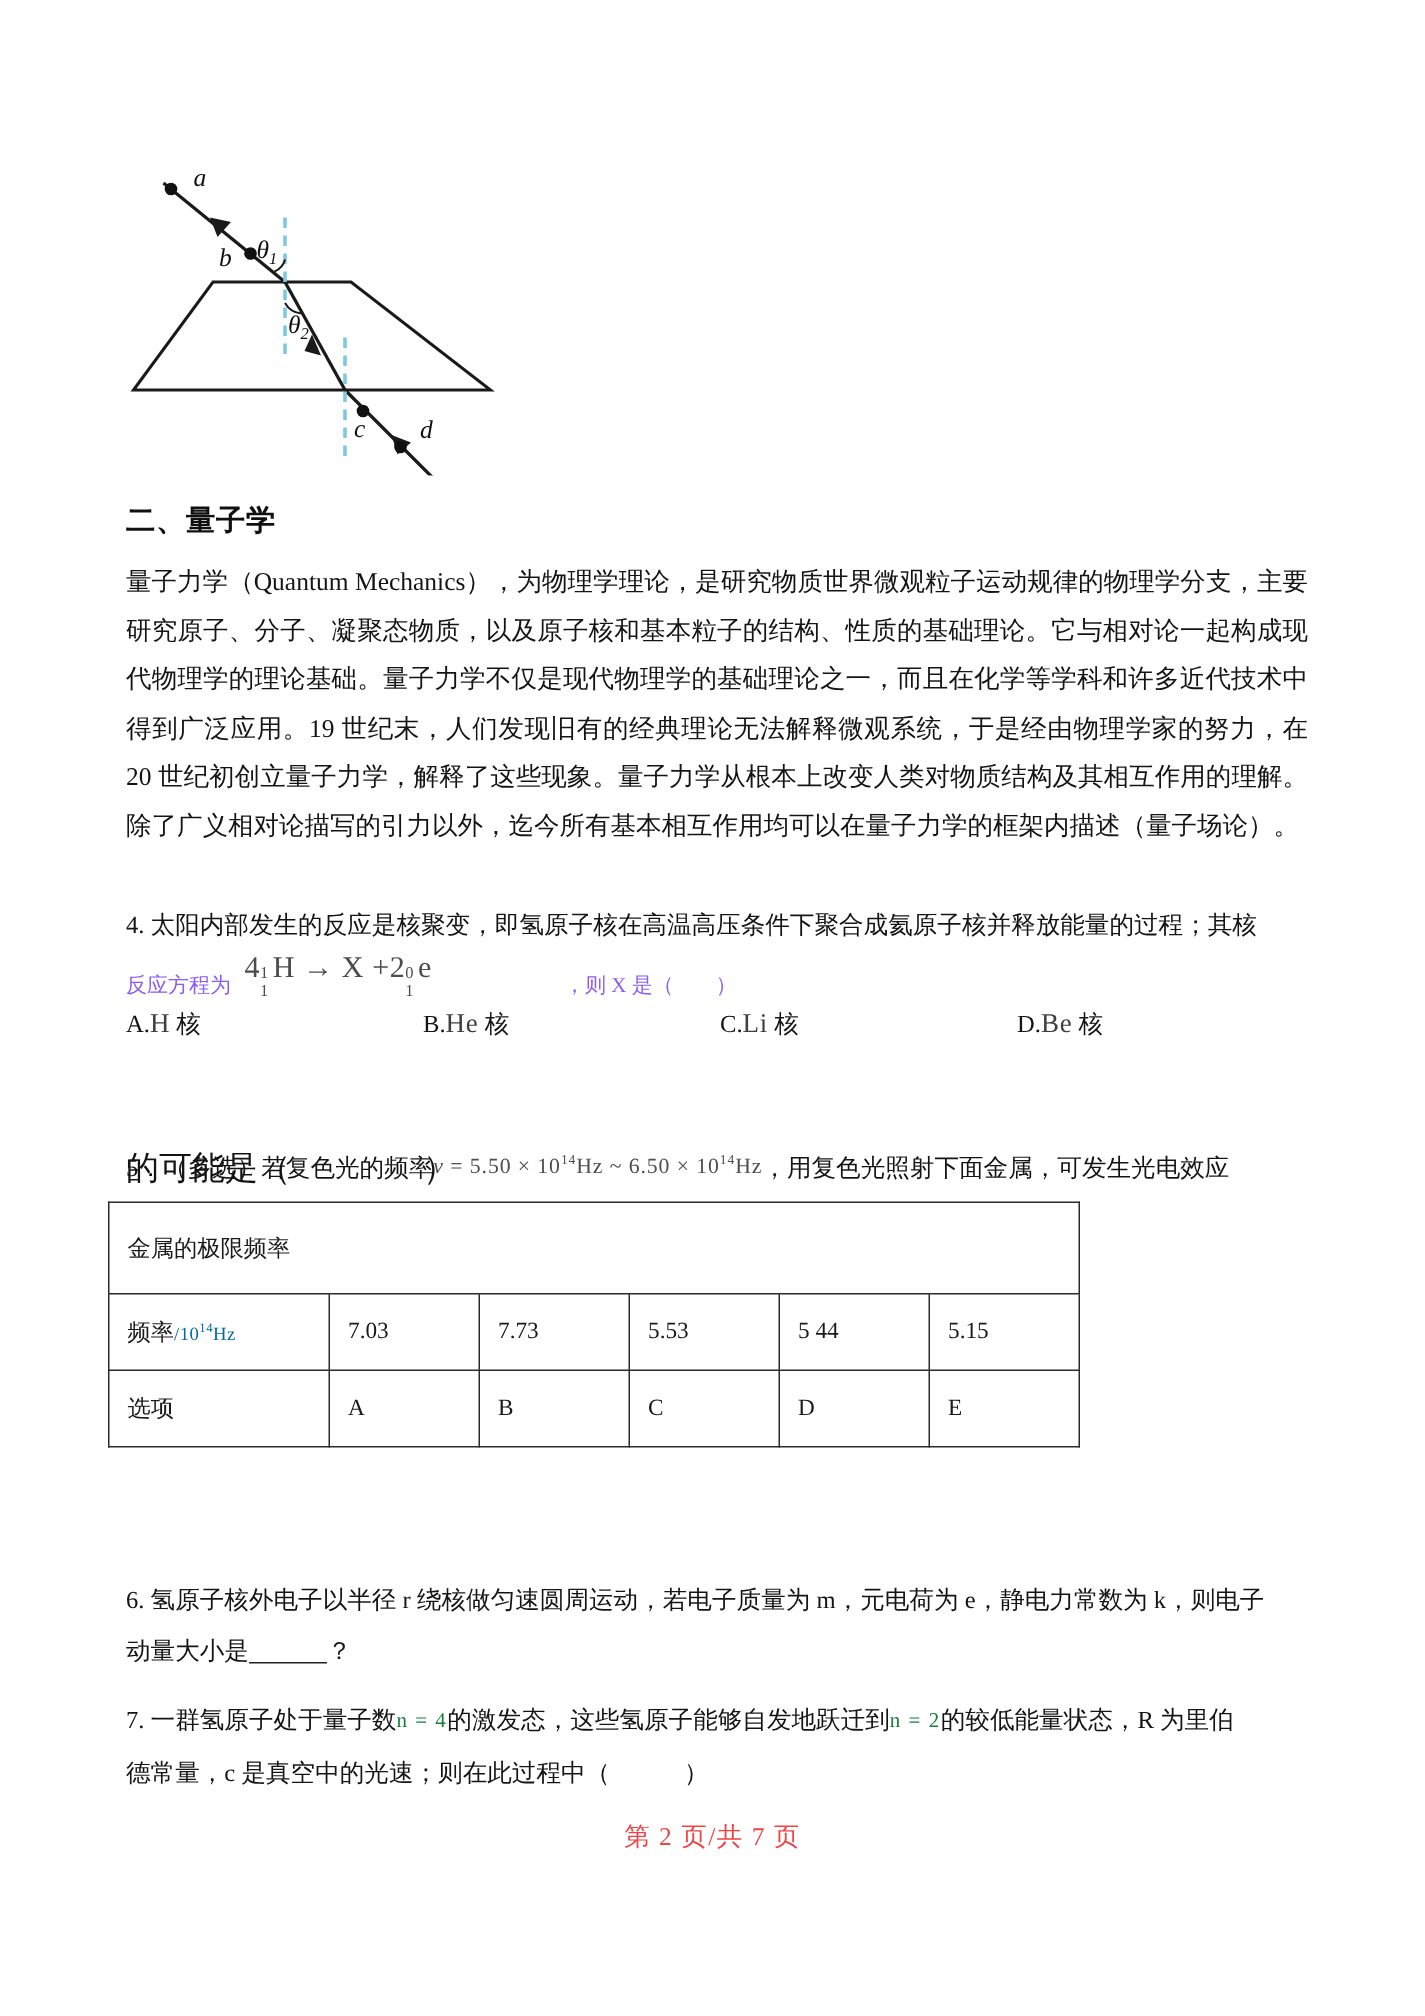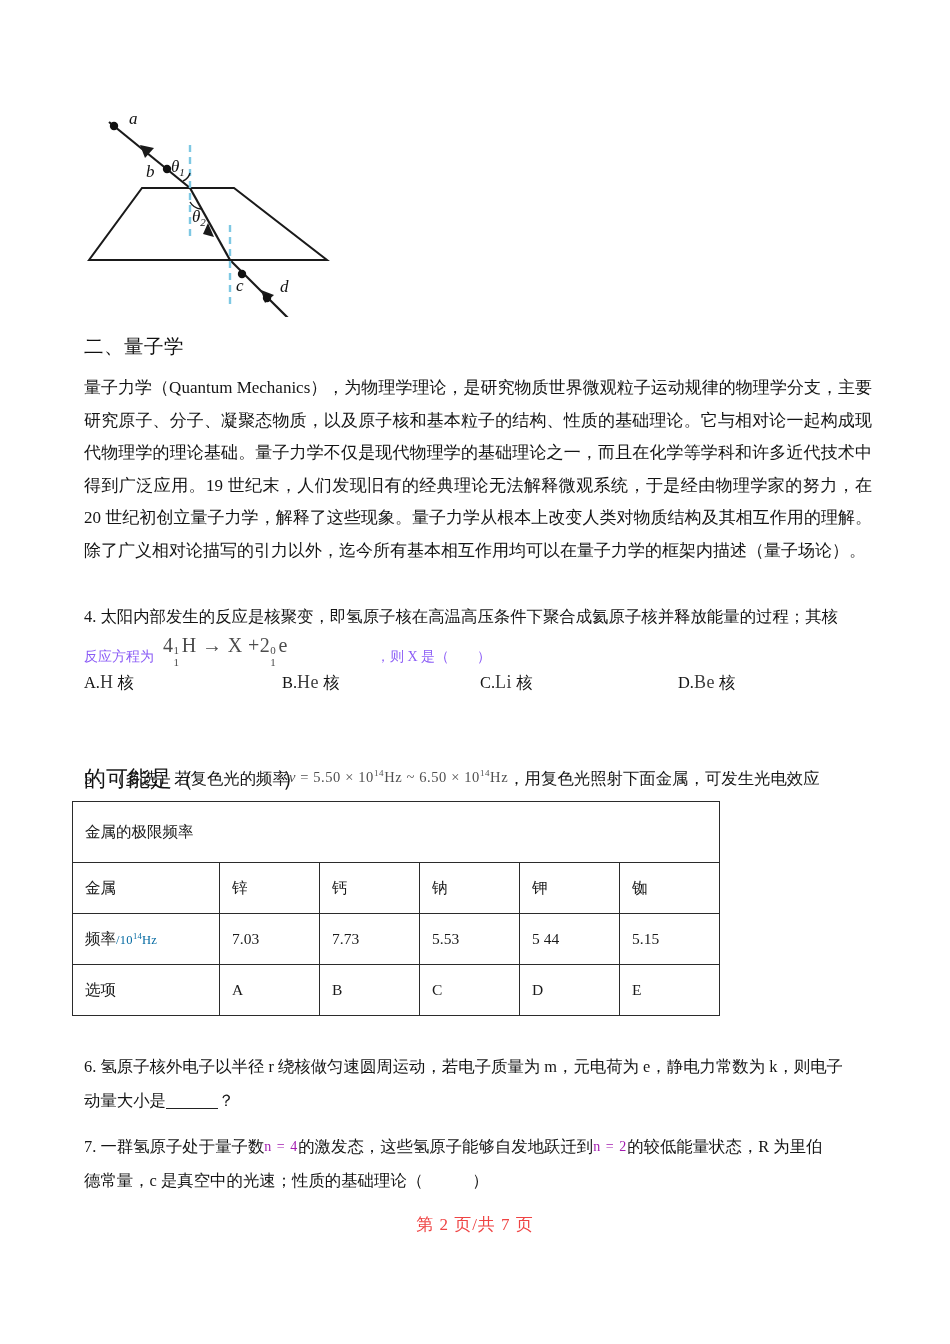--- a/index.html
+++ b/index.html
@@ -33,20 +33,21 @@
   .figure svg { display: block; }
 
   
   .section-title {
     position: absolute;
     left: 84px;
     top: 333px;
     font-size: 19.5px;
     letter-spacing: 0.5px;
     color: #101010;
+    font-weight: bold;
   }
   .para {
     position: absolute;
     left: 84px;
     top: 372px;
     width: 788px;
     font-size: 17px;
     line-height: 32.6px;
     text-align: justify;
     text-justify: inter-ideograph;
@@ -183,21 +184,21 @@
     font-size: 12.5px;
     color: #0369a1;
     letter-spacing: 0.3px;
   }
   .unit sup { font-size: 8.5px; }
 
   
   .nimg {
     font-family: "Liberation Serif", serif;
     font-size: 14px;
-    color: #a21caf;
+    color: #15803d;
     letter-spacing: 1px;
     vertical-align: 1px;
   }
 
   .blank {
     display: inline-block;
     width: 52px;
     border-bottom: 1px solid #222;
     vertical-align: -3px;
   }
@@ -298,28 +299,20 @@
       <col class="col0">
         <col class="colx">
         <col class="colx">
         <col class="colx">
         <col class="colx">
         <col class="colx">
     </colgroup>
     <tbody>
       <tr>
         <td class="head-span" colspan="6">金属的极限频率</td>
-      </tr>
-      <tr>
-        <td>金属</td>
-        <td>锌</td>
-        <td>钙</td>
-        <td>钠</td>
-        <td>钾</td>
-        <td>铷</td>
       </tr>
       <tr>
         <td><span>频率</span><span class="unit"><span>/10</span><sup>14</sup><span>Hz</span></span></td>
         <td>7.03</td>
         <td>7.73</td>
         <td>5.53</td>
         <td>5 44</td>
         <td>5.15</td>
       </tr>
       <tr>
@@ -333,18 +326,18 @@
     </tbody>
   </table>
 
   <div class="q" id="q6">
     <span>6. 氢原子核外电子以半径 r 绕核做匀速圆周运动，若电子质量为 m，元电荷为 e，静电力常数为 k，则电子</span><br>
     <span>动量大小是</span><span class="blank"></span><span>？</span>
   </div>
 
   <div class="q" id="q7">
     <span>7. 一群氢原子处于量子数</span><span class="nimg">n = 4</span><span>的激发态，这些氢原子能够自发地跃迁到</span><span class="nimg">n = 2</span><span>的较低能量状态，R 为里伯</span><br>
-    <span>德常量，c 是真空中的光速；性质的基础理论（　　　）</span>
+    <span>德常量，c 是真空中的光速；则在此过程中（　　　）</span>
   </div>
 
   <div class="footer">第 2 页/共 7 页</div>
 
 </div>
 
 </body></html>

